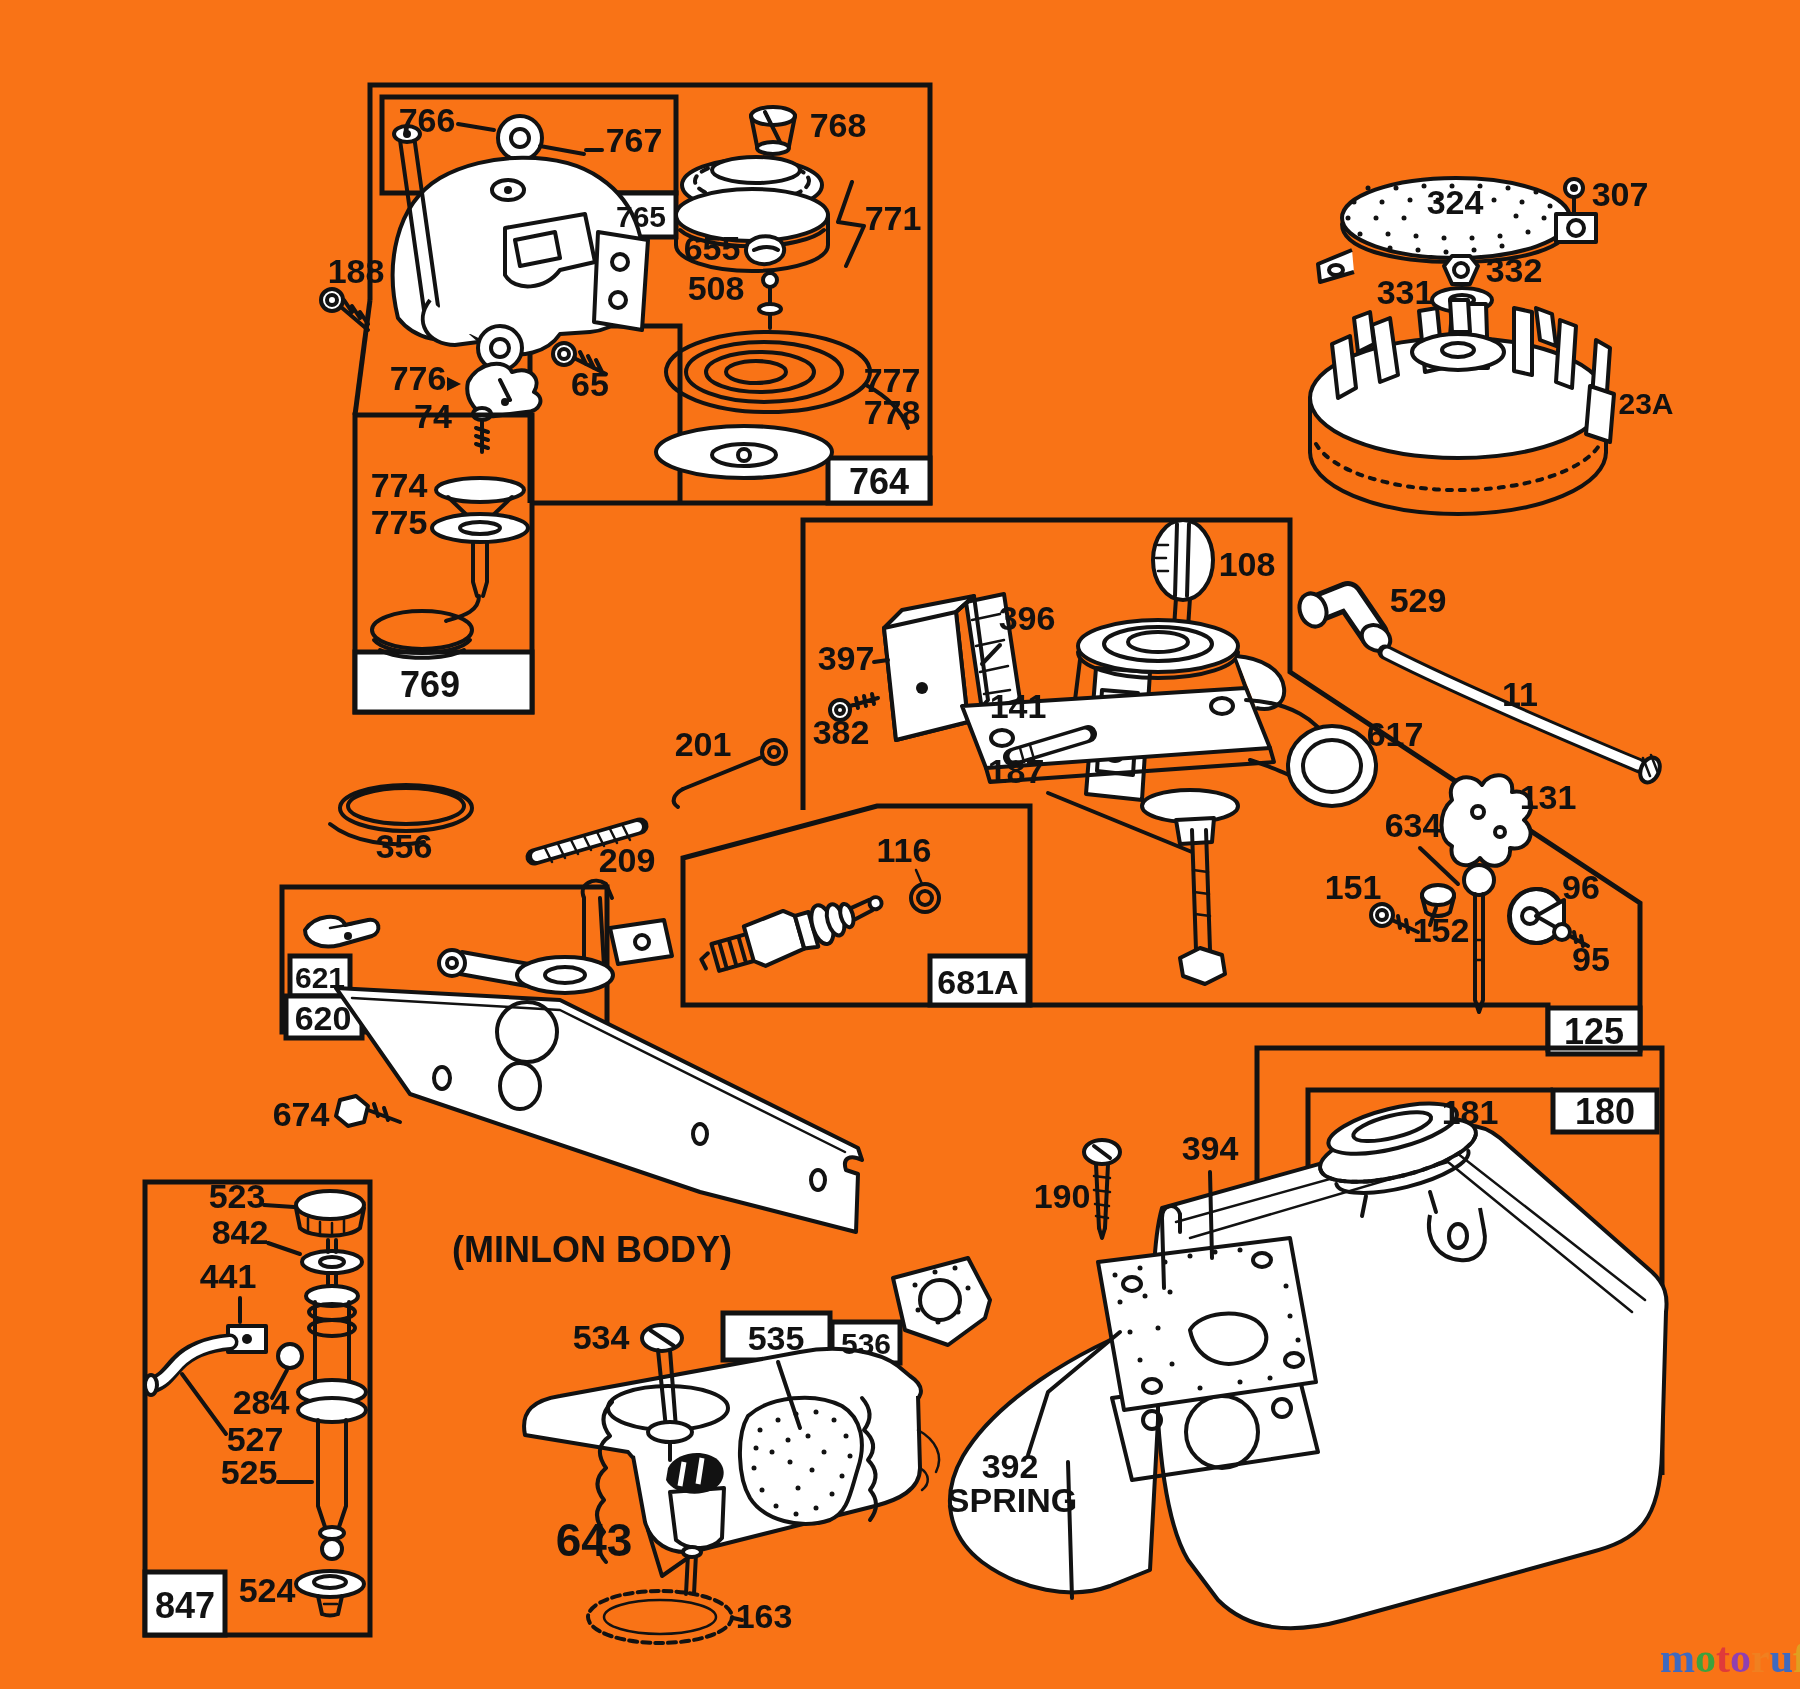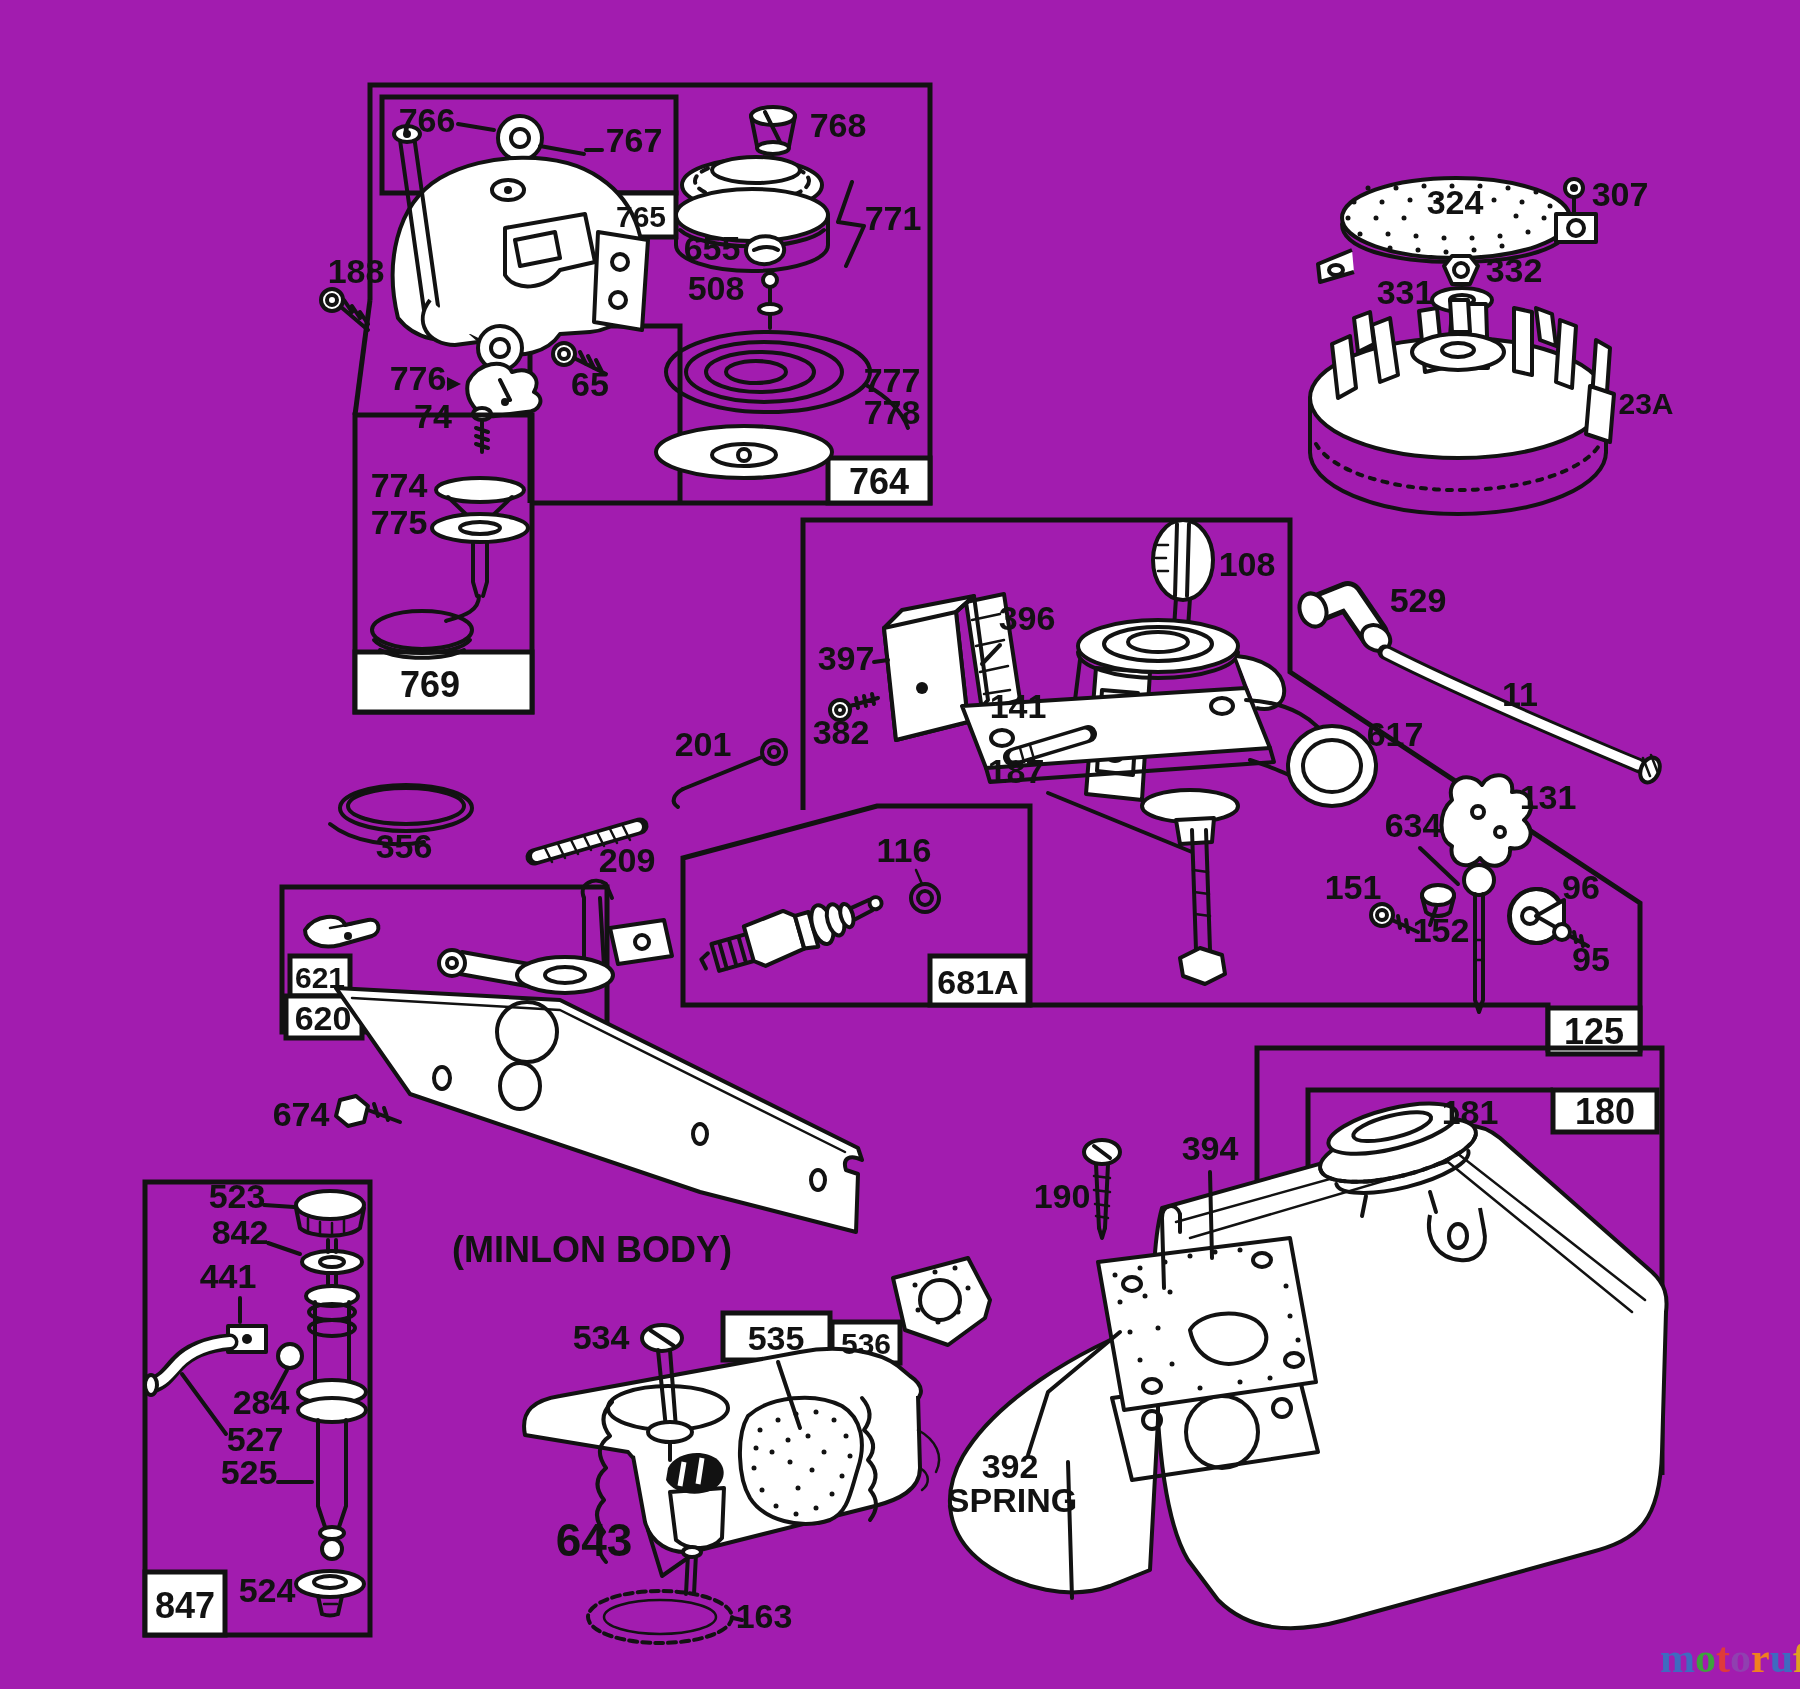--- a/index.html
+++ b/index.html
@@ -1,16 +1,16 @@
 <!DOCTYPE html>
 <html><head>
 <meta charset="utf-8">
 <style>
   html,body{margin:0;padding:0;background:#fff;}
-  .stage{position:relative;width:1800px;height:1689px;background:#a21caf;overflow:hidden;}
+  .stage{position:relative;width:1800px;height:1689px;background:#f97316;overflow:hidden;}
   svg{display:block;}
   .ln{fill:none;stroke:#121212;stroke-width:4;stroke-linecap:round;stroke-linejoin:round;}
   .fw{fill:#ffffff;stroke:#121212;stroke-width:4;stroke-linejoin:round;}
   .bx{fill:none;stroke:#121212;stroke-width:5;stroke-linejoin:miter;}
   .bxw{fill:#ffffff;stroke:#121212;stroke-width:5;stroke-linejoin:miter;}
   .thin{stroke-width:2.5;}
   .dot{fill:#121212;stroke:none;}
   .lbl{font-family:"Liberation Sans",sans-serif;font-weight:bold;font-size:34px;fill:#121212;text-anchor:middle;}
   .lblbig{font-size:46px;}
   .lblbox{font-size:36px;}

